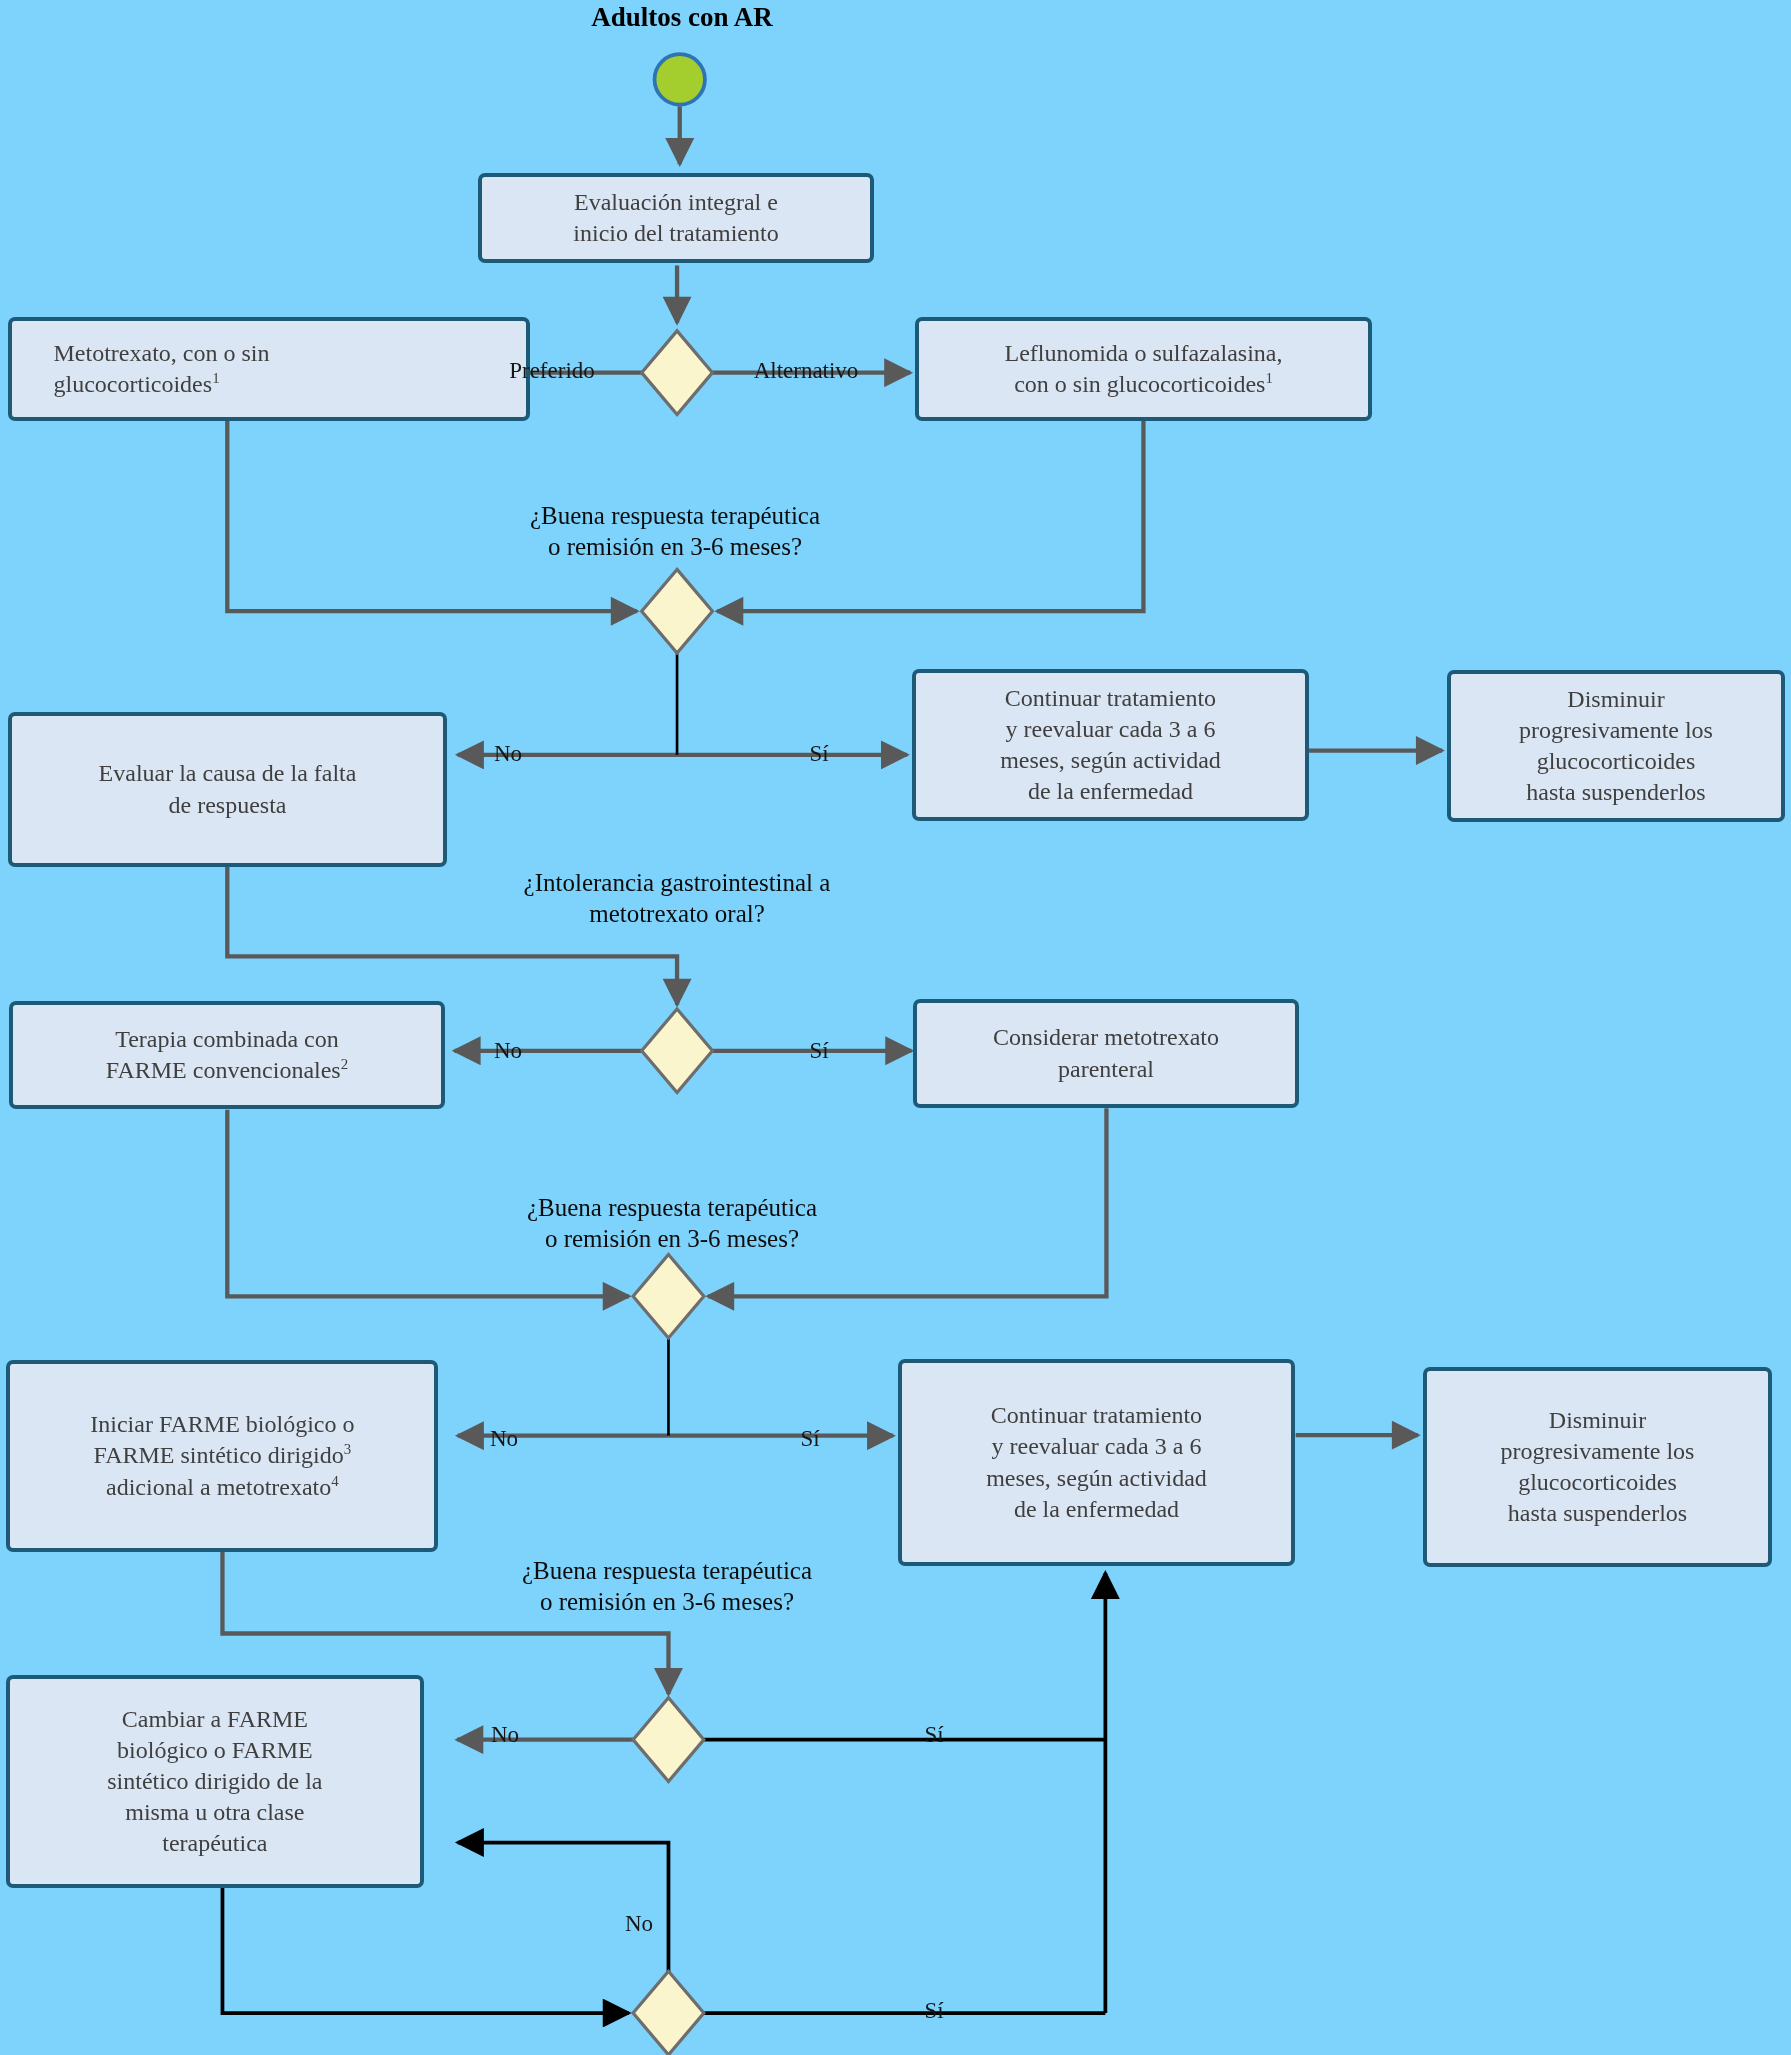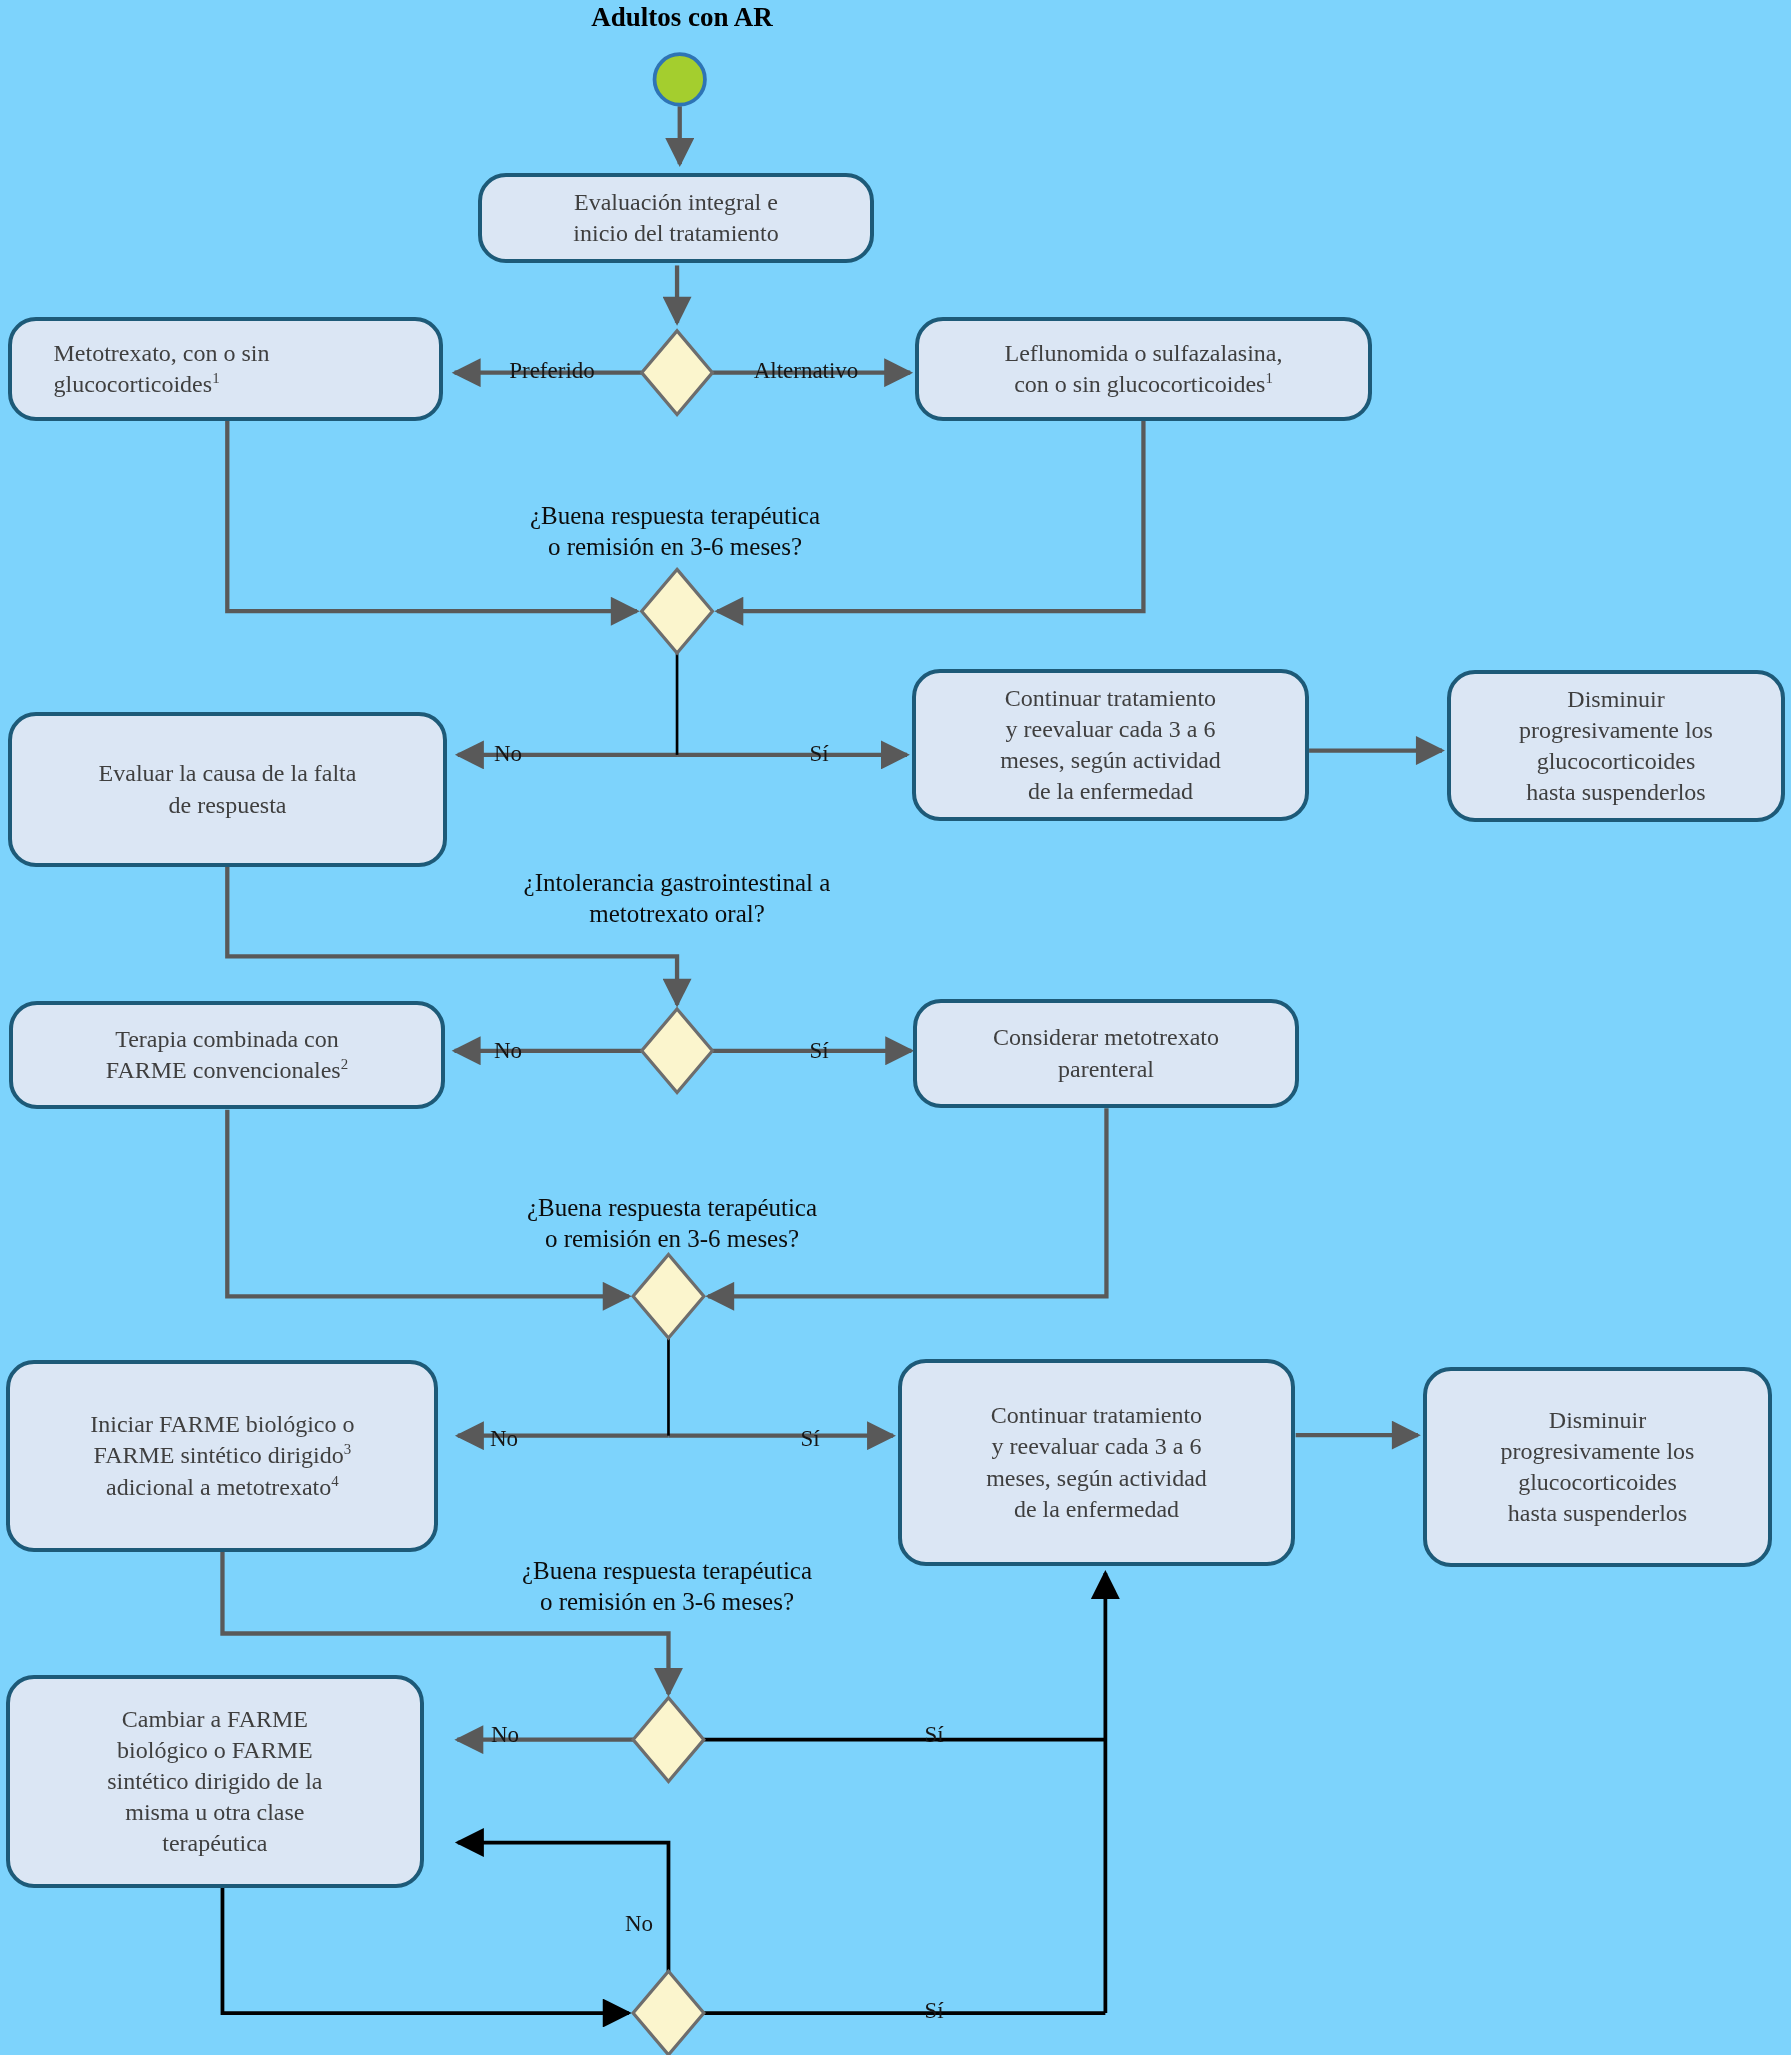--- a/index.html
+++ b/index.html
@@ -7,21 +7,21 @@
     position:relative;width:1791px;height:2056px;background:#7dd3fc;
     font-family:"Liberation Serif","DejaVu Serif",serif;overflow:hidden;
   }
   .canvas svg.wires{position:absolute;left:0;top:0;z-index:0;}
   .page-title{
     position:absolute;z-index:2;transform:translateX(-50%);
     font-weight:bold;font-size:27px;color:#000;white-space:nowrap;
   }
   .node{
     position:absolute;z-index:1;box-sizing:border-box;
-    background:#dbe6f4;border:4.8px solid #1d5a78;border-radius:28px;
+    background:#dbe6f4;border:4.8px solid #1d5a78;border-radius:7px;
     color:#3f3f3f;font-size:24px;line-height:1.3;
     display:flex;align-items:center;justify-content:center;text-align:center;
     padding:5.4px 10.7px;
   }
   .node.align-left{justify-content:flex-start;text-align:left;padding-left:42px;}
   .node sup{font-size:62%;line-height:0;}
   .lbl{
     position:absolute;z-index:2;transform:translate(-50%,-50%);
     font-size:23px;color:#161616;white-space:nowrap;margin-top:24px;
   }
@@ -91,21 +91,21 @@
       <polygon points="1247,3677 1313,3755 1247,3833 1181,3755"></polygon>
     </g>
   </svg>
 
   <div class="page-title" style="left:682px;top:2.1px">Adultos con AR</div>
 
   <div class="node" style="left:478px;top:173px;width:396px;height:90px">
       <span>Evaluación integral e<br>inicio del tratamiento</span>
     </div>
 
-  <div class="node align-left" style="left:7.5px;top:317px;width:435px;height:104px">
+  <div class="node align-left" style="left:7.5px;top:317px;width:522px;height:104px">
       <span>Metotrexato, con o sin<br>glucocorticoides<sup>1</sup></span>
     </div>
 
   <div class="node" style="left:915px;top:317px;width:457px;height:104px">
       <span>Leflunomida o sulfazalasina,<br>con o sin glucocorticoides<sup>1</sup></span>
     </div>
 
   <div class="node" style="left:8px;top:712px;width:439px;height:155px">
       <span>Evaluar la causa de la falta<br>de respuesta</span>
     </div>

